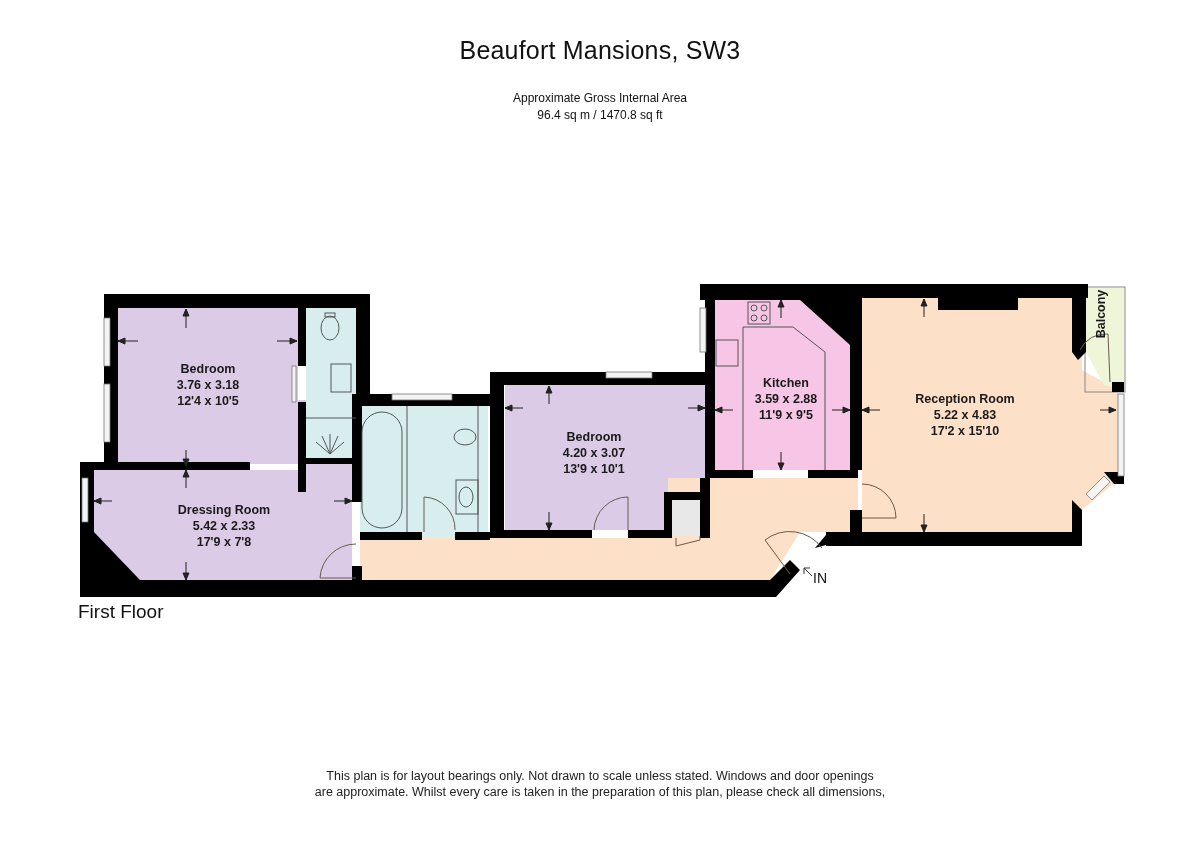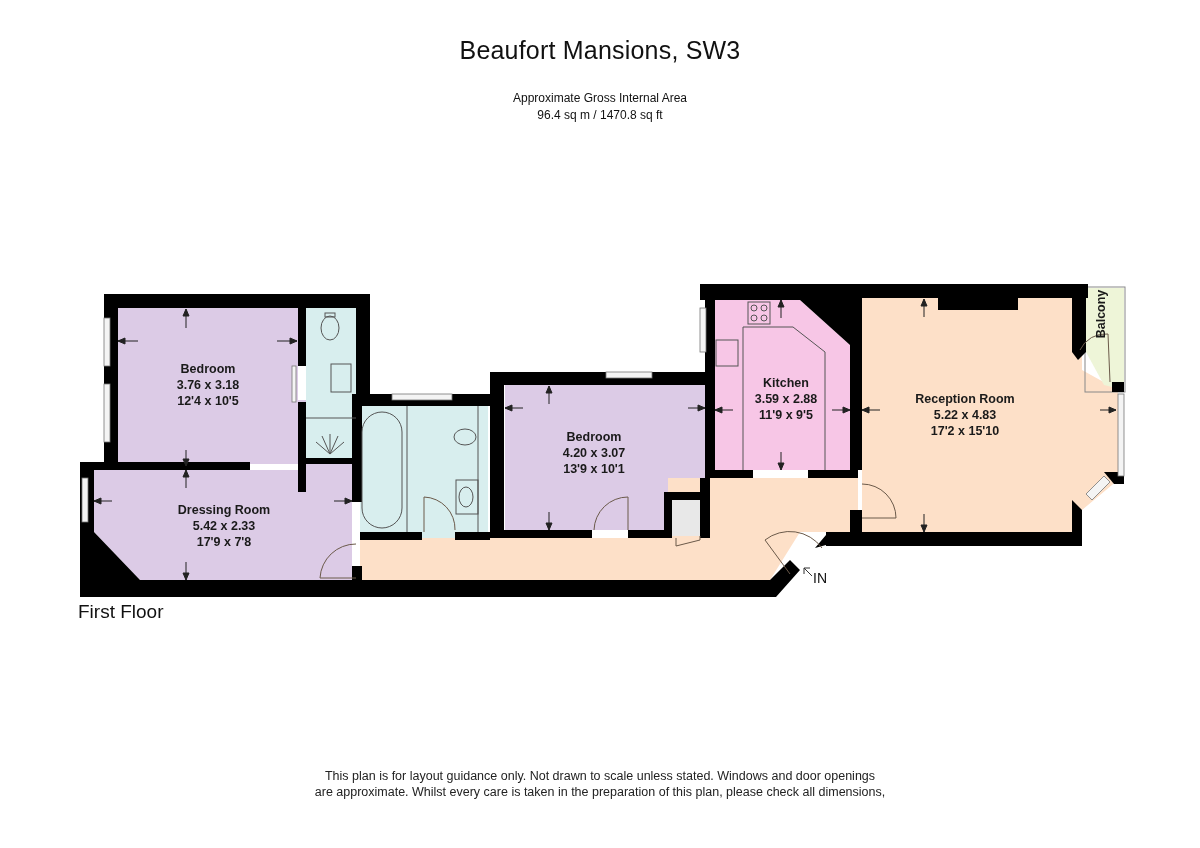--- a/index.html
+++ b/index.html
@@ -244,15 +244,15 @@
   <g>
     <line x1="804" y1="568" x2="812" y2="576" stroke="#333" stroke-width="1"></line>
     <polyline points="804,574 804,568 810,568" fill="none" stroke="#333" stroke-width="1"></polyline>
   </g>
   <text x="813" y="583" font-family="Liberation Sans, sans-serif" font-size="14" fill="#111">IN</text>
 </svg>
 
 <div class="floor-label">First Floor</div>
 
 <div class="disclaimer">
-  <div>This plan is for layout guidance only. Not drawn to scale unless stated. Windows and door openings</div>
+  <div>This plan is for layout bearings only. Not drawn to scale unless stated. Windows and door openings</div>
   <div>are approximate. Whilst every care is taken in the preparation of this plan, please check all dimensions,</div>
 </div>
 
 </body></html>

